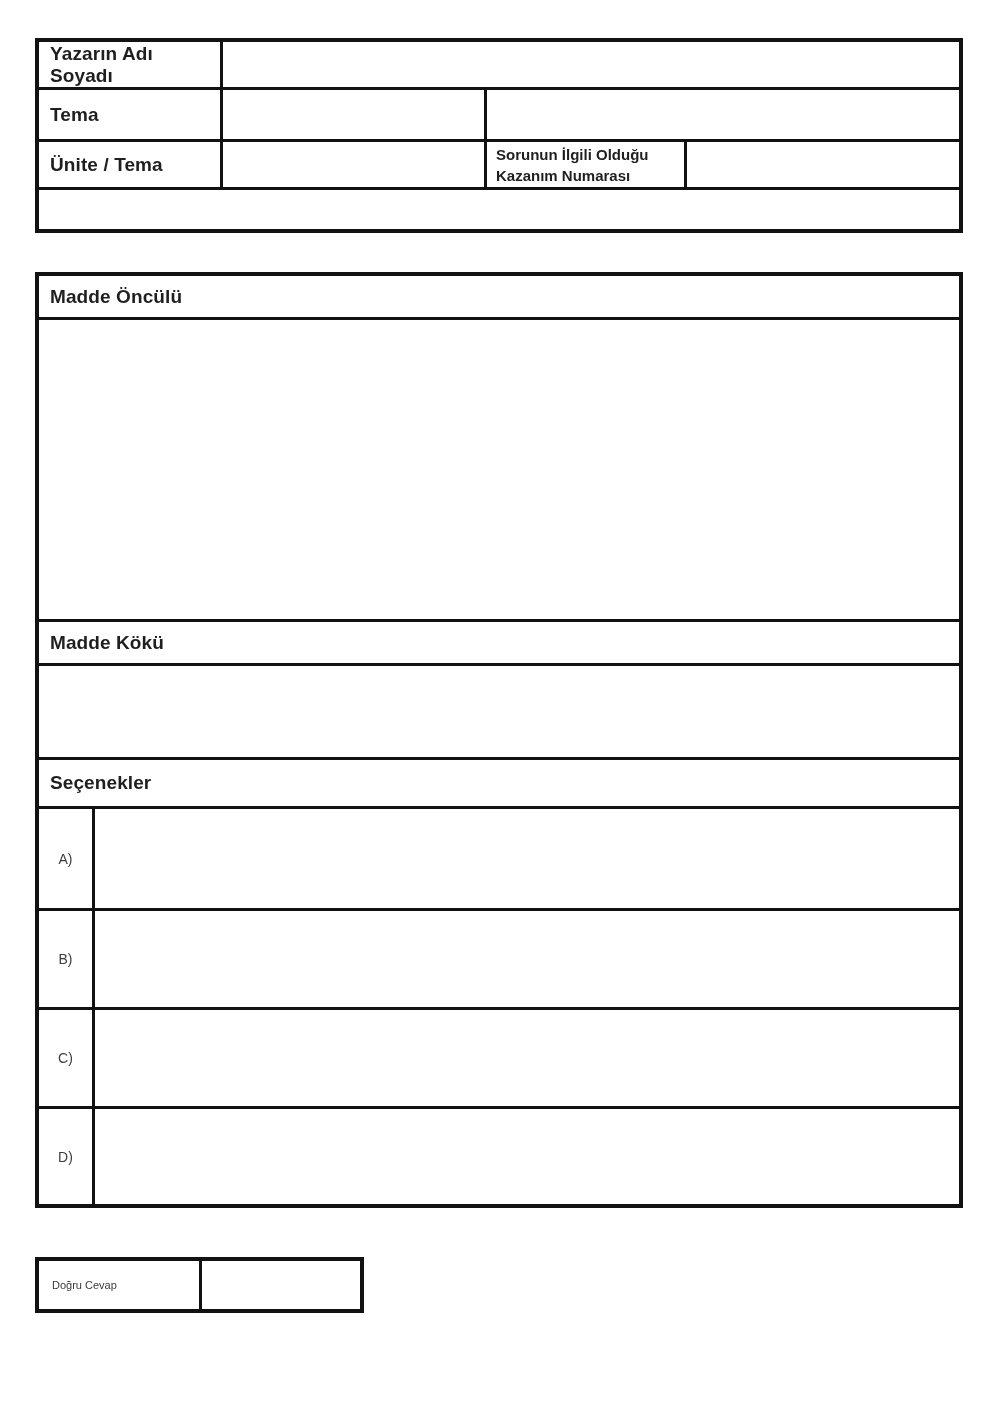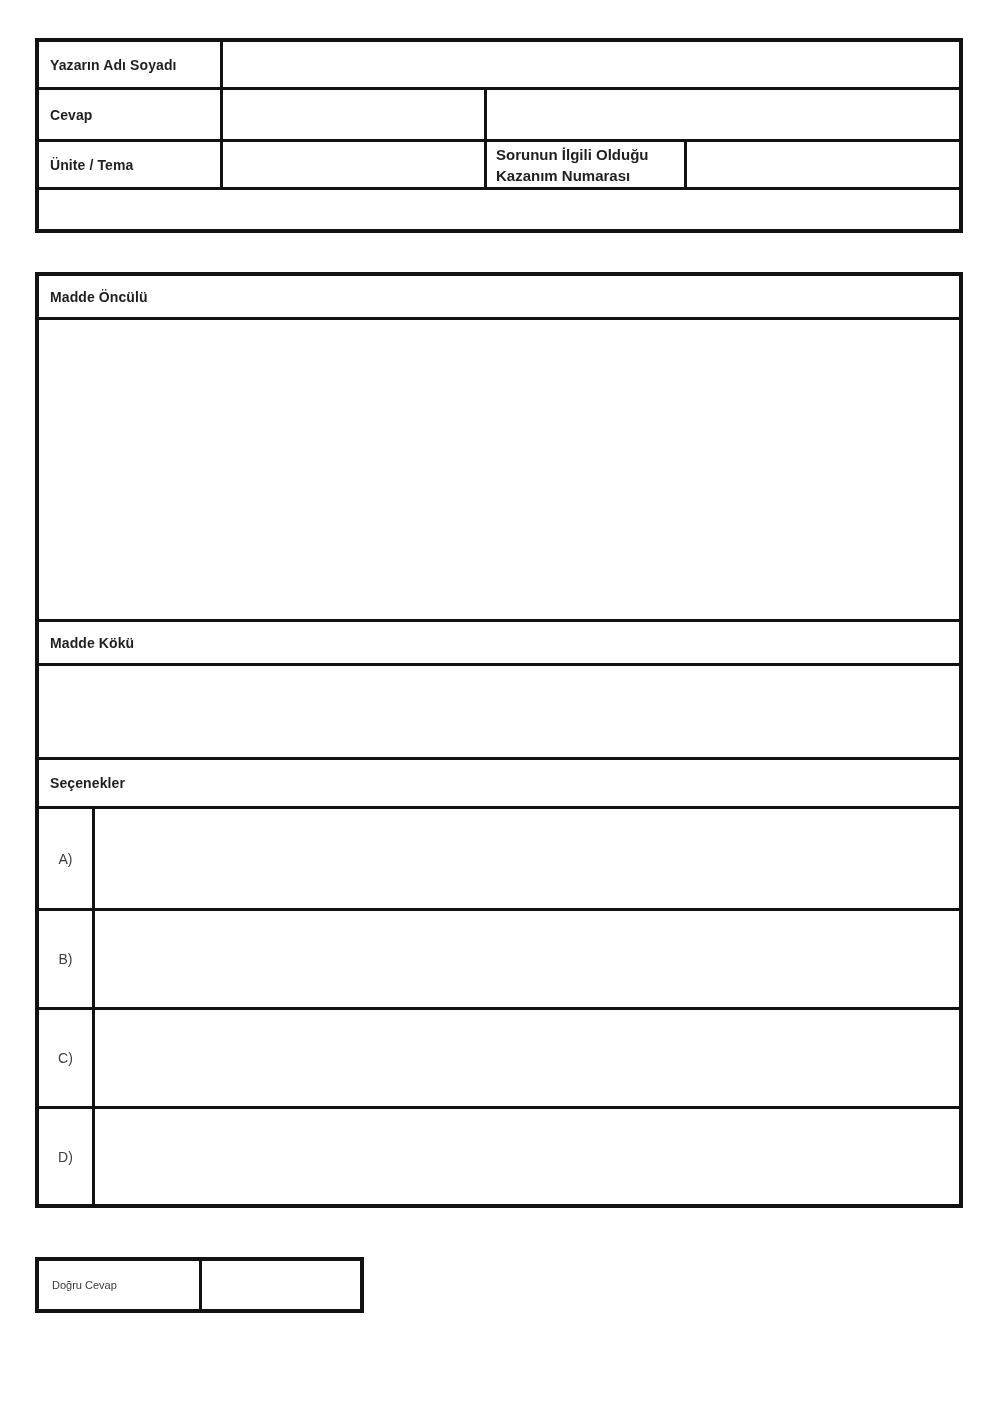--- a/index.html
+++ b/index.html
@@ -20,21 +20,21 @@
     flex-direction: column;
   }
   .row { display: flex; border-bottom: 3px solid #121212; }
   .row.last { border-bottom: none; flex: 1; }
   .cell { border-right: 3px solid #121212; }
   .cell.end { border-right: none; flex: 1; }
   .lbl {
     display: flex;
     align-items: center;
     padding-left: 11px;
-    font-size: 14px;
+    font-size: 19px;
     font-weight: bold;
     color: #1f1f1f;
     letter-spacing: 0.1px;
   }
   
   #info-table { left: 35px; top: 38px; width: 928px; height: 195px; }
   .it-label { width: 184px; }
   .it-val { width: 264px; }
   .r1 { height: 48px; }
   .r2 { height: 52px; }
@@ -88,21 +88,21 @@
 <body>
 
 <div id="page">
 
   <div id="info-table" class="block">
     <div class="row r1">
       <div class="cell it-label lbl">Yazarın Adı Soyadı</div>
       <div class="cell end fill"></div>
     </div>
     <div class="row r2">
-      <div class="cell it-label lbl">Cevap</div>
+      <div class="cell it-label lbl">Tema</div>
       <div class="cell it-val fill"></div>
     </div>
     <div class="row r3">
       <div class="cell it-label lbl">Ünite / Tema</div>
       <div class="cell it-val fill"></div>
       <div class="cell sor-lbl">Sorunun İlgili Olduğu Kazanım Numarası</div>
       <div class="cell end fill"></div>
     </div>
     <div class="row last">
       <div class="cell end fill"></div>

